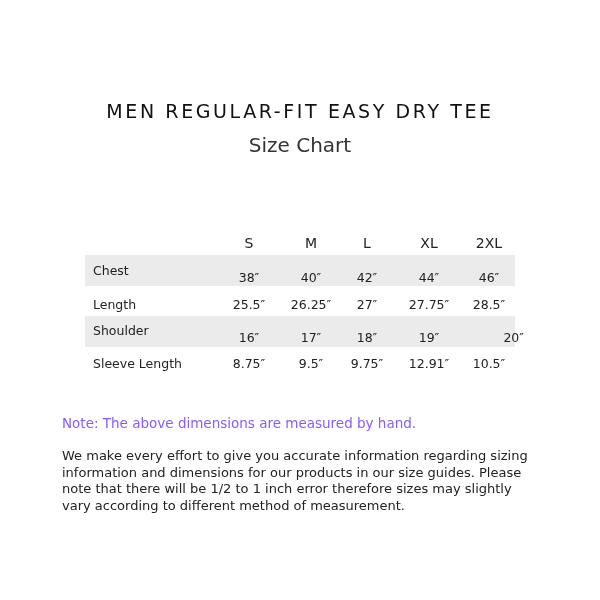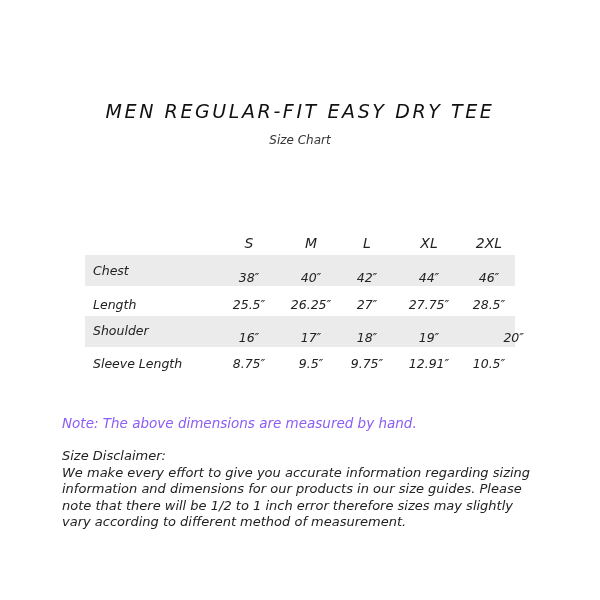--- a/index.html
+++ b/index.html
@@ -1,25 +1,25 @@
 <!DOCTYPE html>
 <html><head>
   <meta charset="utf-8">
   <style>
-    * { margin: 0; padding: 0; box-sizing: border-box; font-style: italic; }
+    * { margin: 0; padding: 0; box-sizing: border-box; }
     html, body { width: 600px; height: 600px; background: #ffffff; overflow: hidden; }
     body { position: relative; font-family: "DejaVu Sans", sans-serif; color: #1a1a1a; }
     .title {
       position: absolute; left: 0; top: 100px; width: 600px; text-align: center;
       font-family: "DejaVu Sans", sans-serif; font-size: 19px; letter-spacing: 2.6px;
       font-weight: normal; color: #111;
     }
     .subtitle {
       position: absolute; left: 0; top: 133px; width: 600px; text-align: center;
-      font-size: 12px; color: #333;
+      font-size: 20px; color: #333;
     }
     .band {
       position: absolute; left: 85px; width: 430px; height: 31px; background: #ebebeb;
     }
     .hdr, .cell, .rowlabel { position: absolute; font-size: 12.5px; color: #222; white-space: nowrap; }
     .hdr { top: 235px; font-size: 14px; text-align: center; width: 60px; margin-left: -30px; }
     .cell { text-align: center; width: 70px; margin-left: -35px; }
     .rowlabel { left: 93px; }
     .note {
       position: absolute; left: 62px; top: 415px; font-size: 13.5px; color: #8b5cf6;
@@ -70,15 +70,14 @@
   <div class="cell" style="top:356px;left:249px;">8.75″</div>
   <div class="cell" style="top:356px;left:311px;">9.5″</div>
   <div class="cell" style="top:356px;left:367px;">9.75″</div>
   <div class="cell" style="top:356px;left:429px;">12.91″</div>
   <div class="cell" style="top:356px;left:489px;">10.5″</div>
 </div>
 
 <div class="note">Note: The above dimensions are measured by hand.</div>
 
 <div class="disclaimer">
-  <div>Size Disclaimer:</div>
   <div>We make every effort to give you accurate information regarding sizing information and dimensions for our products in our size guides. Please note that there will be 1/2 to 1 inch error therefore sizes may slightly vary according to different method of measurement.</div>
 </div>
 
 </body></html>

